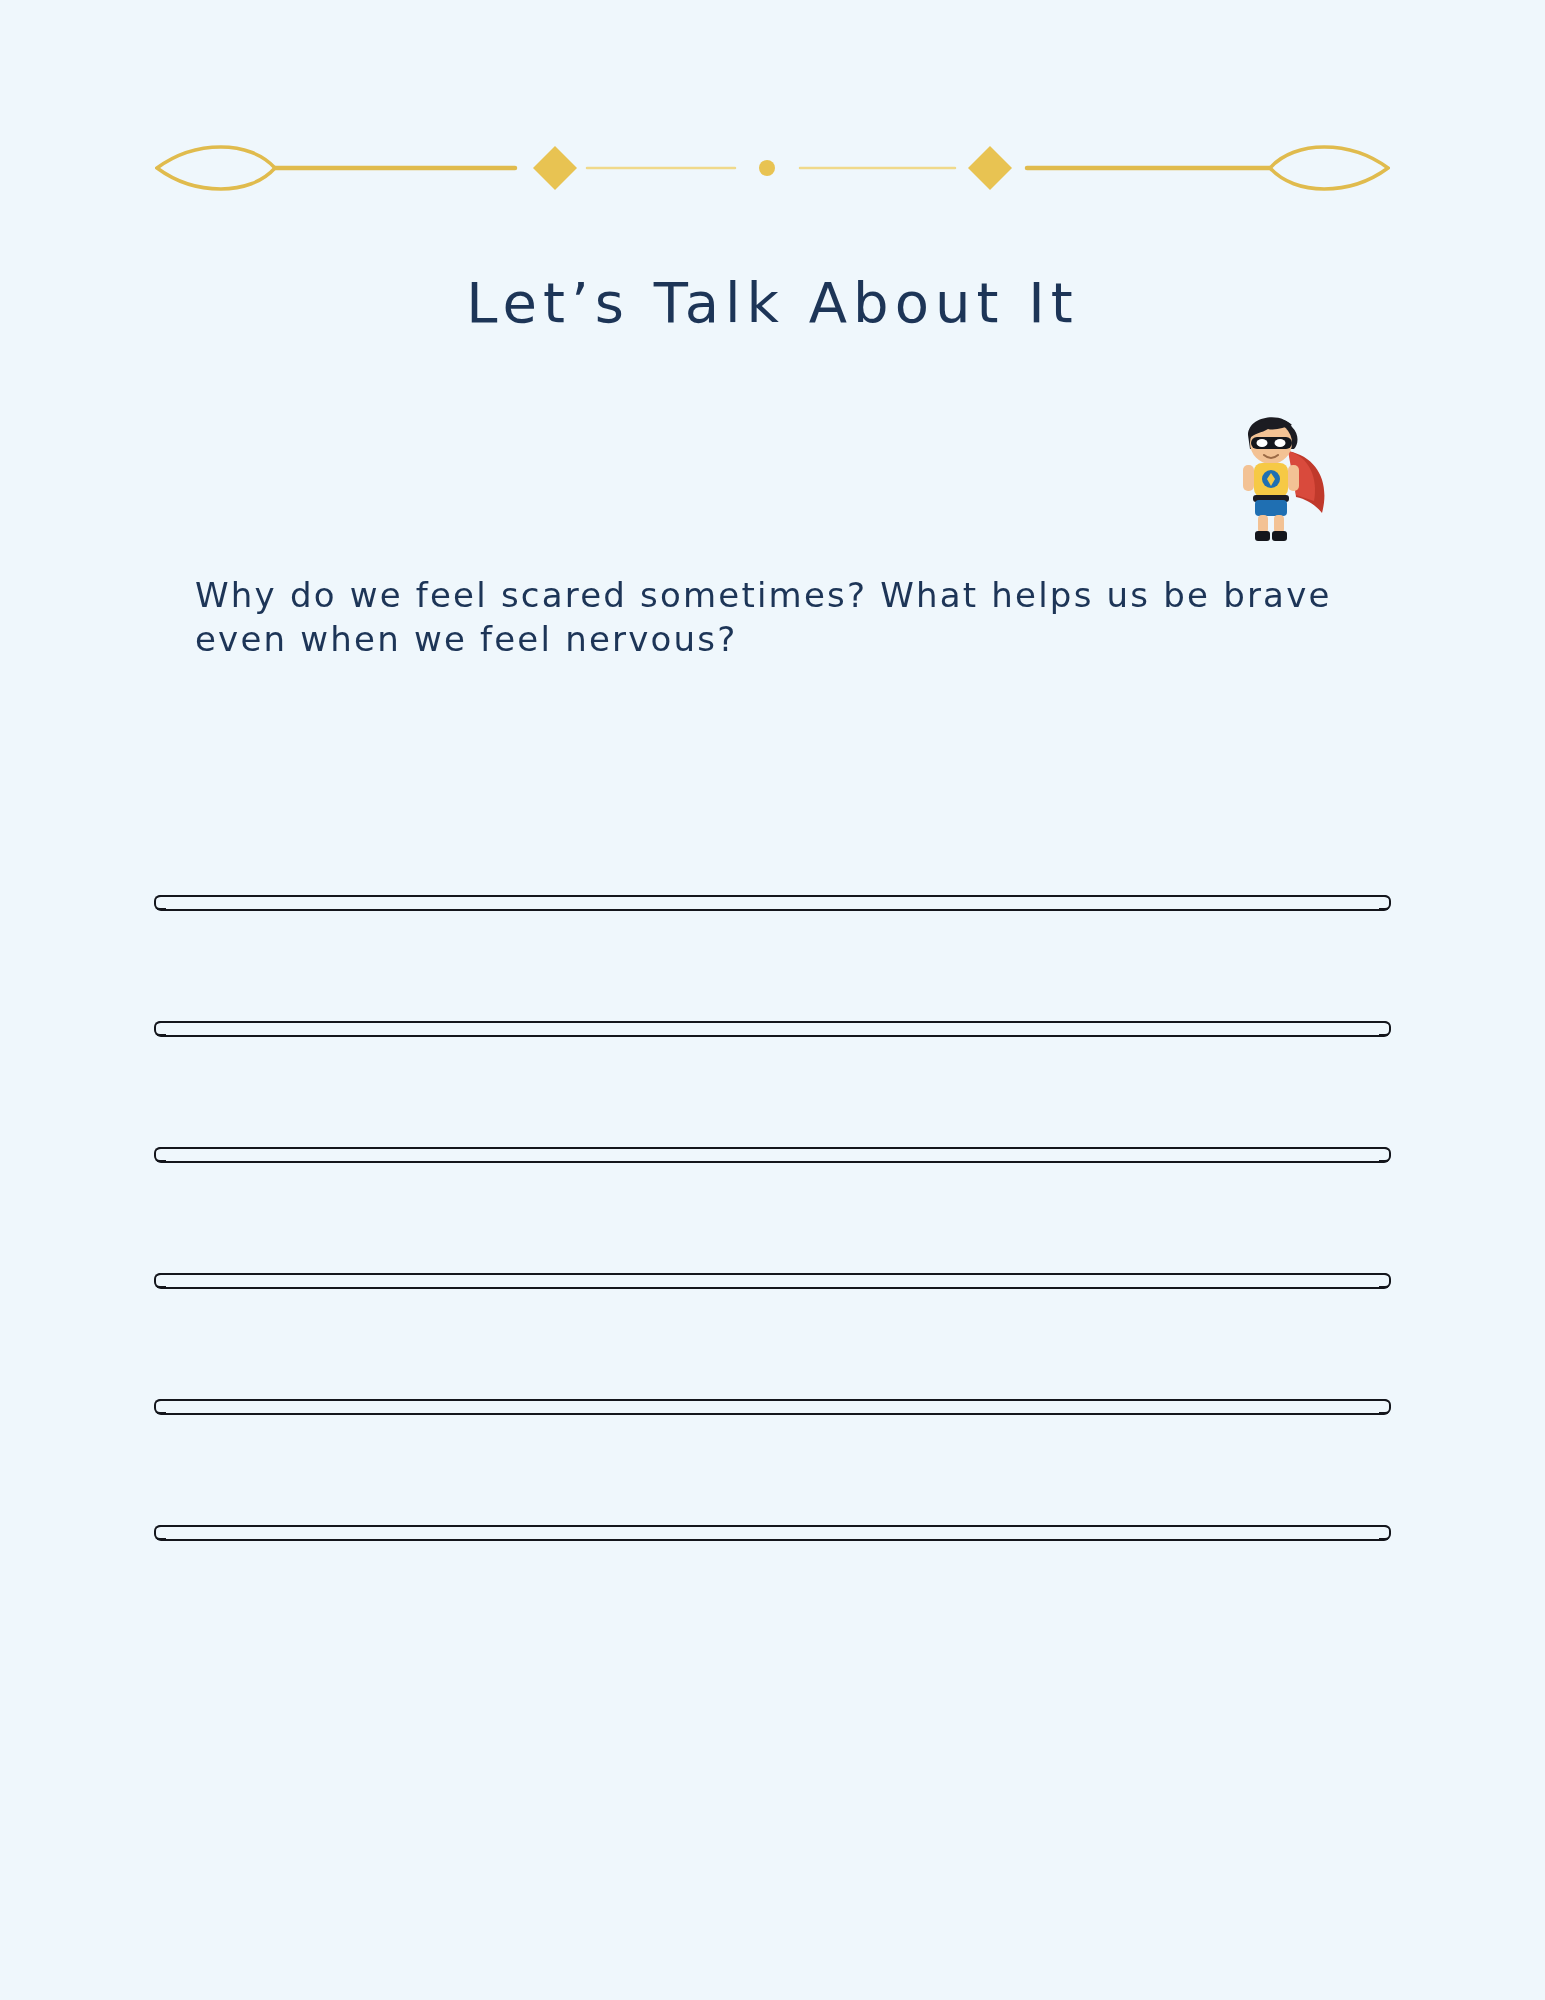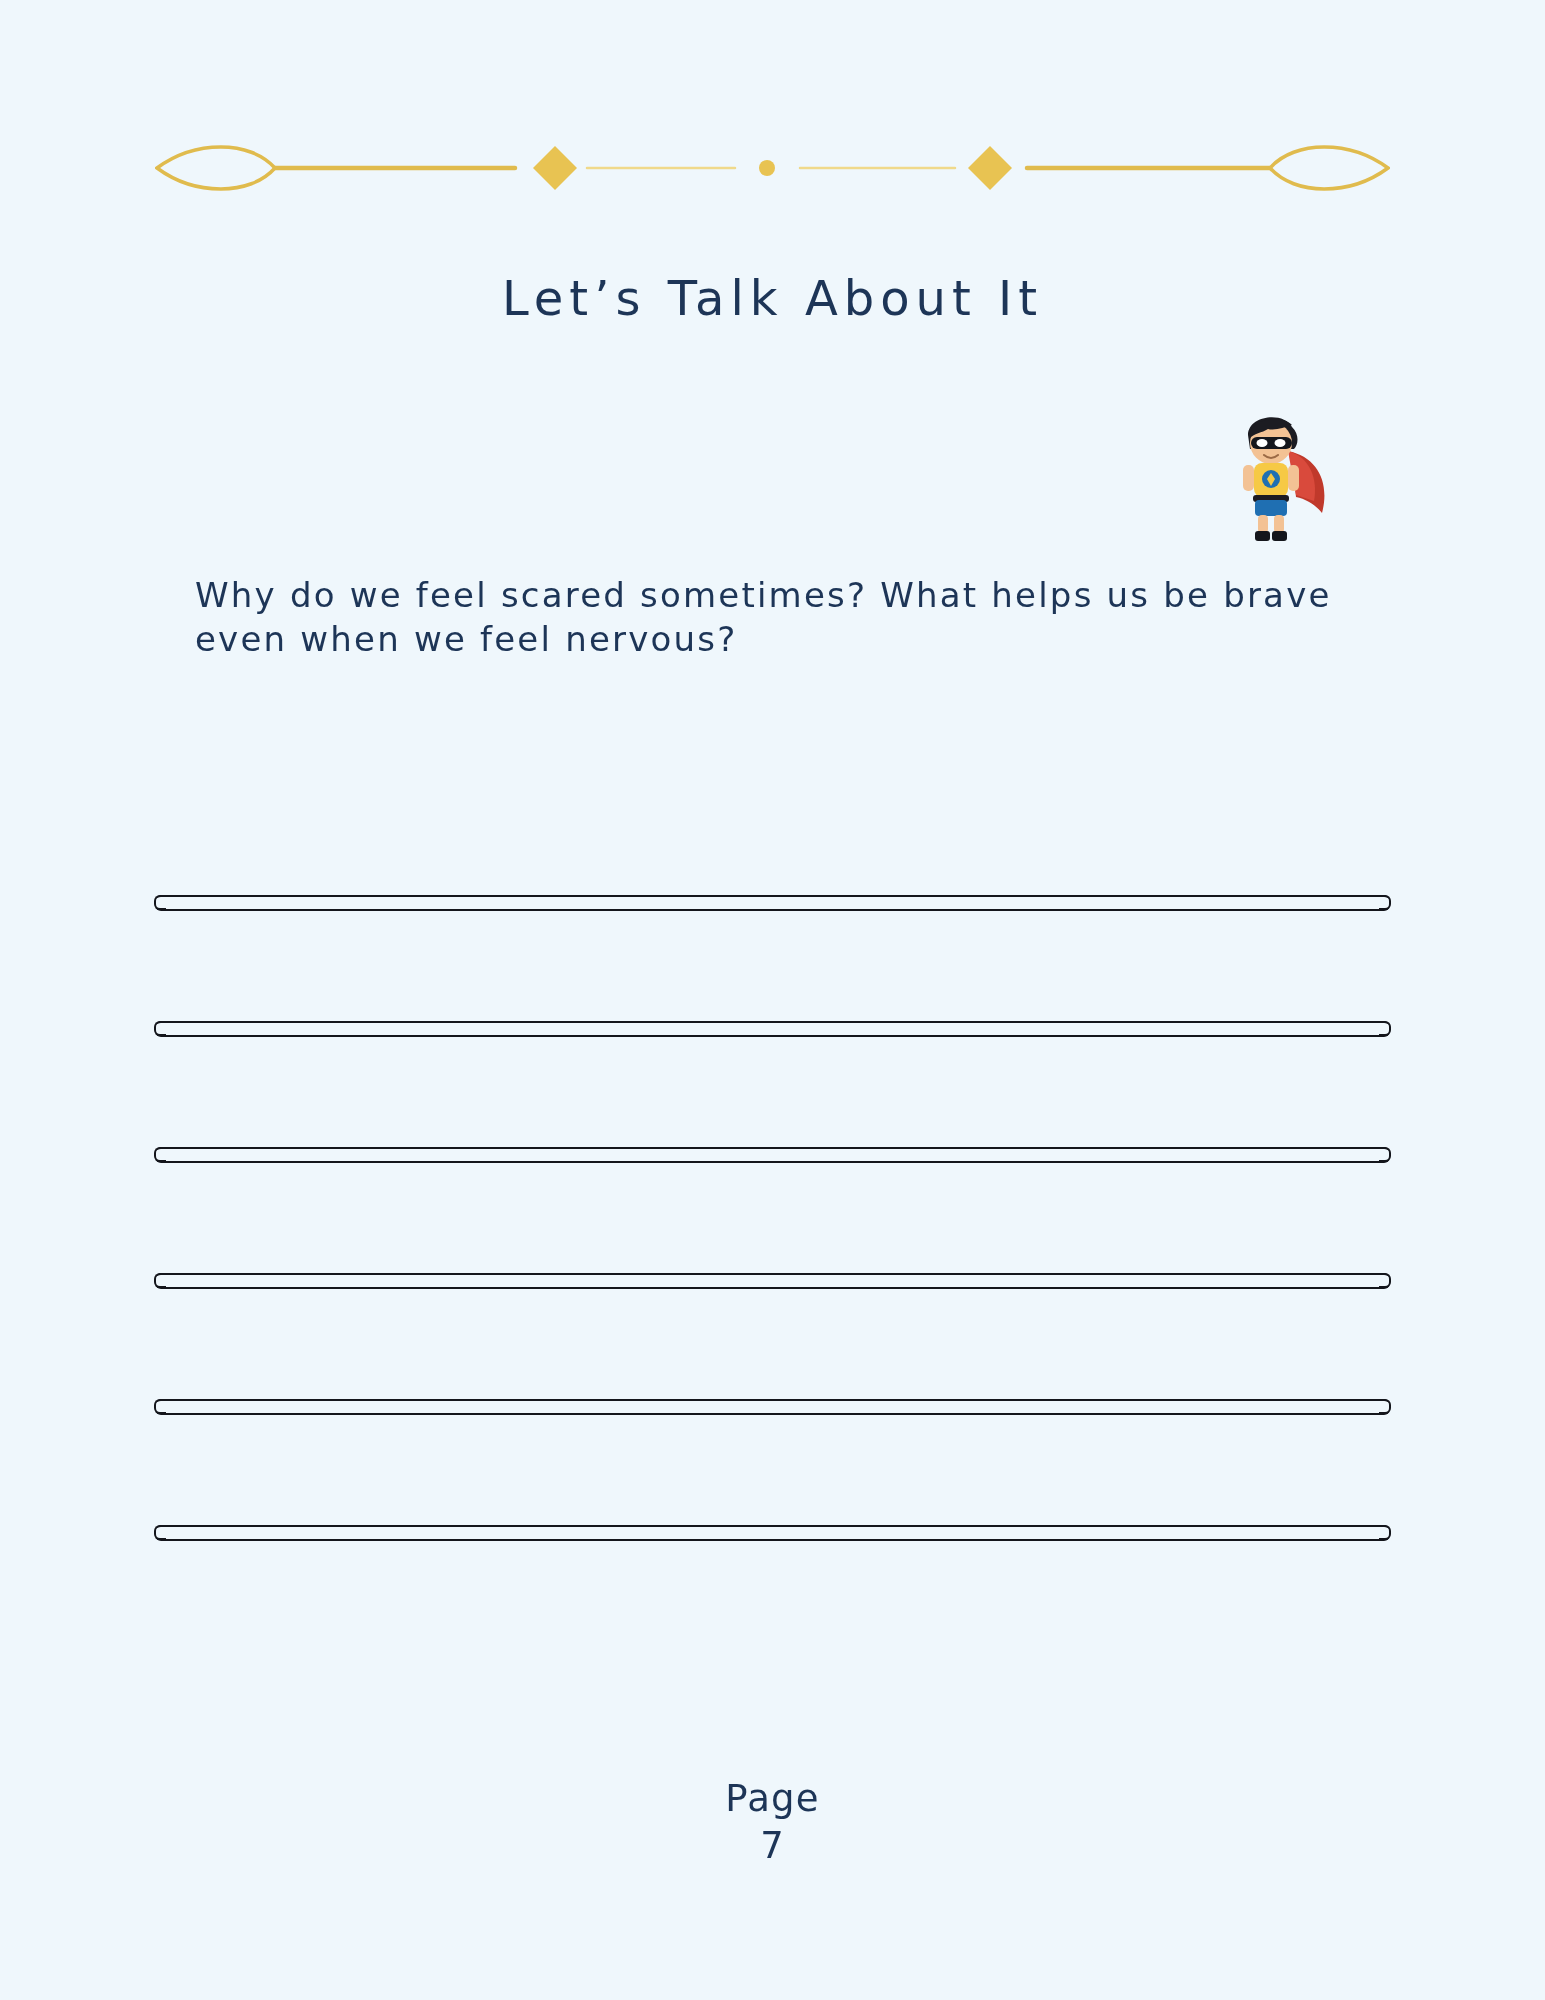--- a/index.html
+++ b/index.html
@@ -30,21 +30,21 @@
     height: 60px;
   }
 
   
   .title {
     position: absolute;
     top: 270px;
     left: 0;
     width: 1545px;
     text-align: center;
-    font-size: 48px;
+    font-size: 56px;
     letter-spacing: 6px;
     color: #1d3557;
     font-weight: 400;
     font-family: "DejaVu Sans", sans-serif;
   }
 
   
   .hero {
     position: absolute;
     top: 405px;
@@ -191,18 +191,14 @@
 
   <div class="lines">
     <div class="write-line"></div>
     <div class="write-line"></div>
     <div class="write-line"></div>
     <div class="write-line"></div>
     <div class="write-line"></div>
     <div class="write-line"></div>
   </div>
 
-  <div class="footer">
-    <span>Page</span>
-    <span class="num">7</span>
-  </div>
 
 </div>
 
 </body></html>

